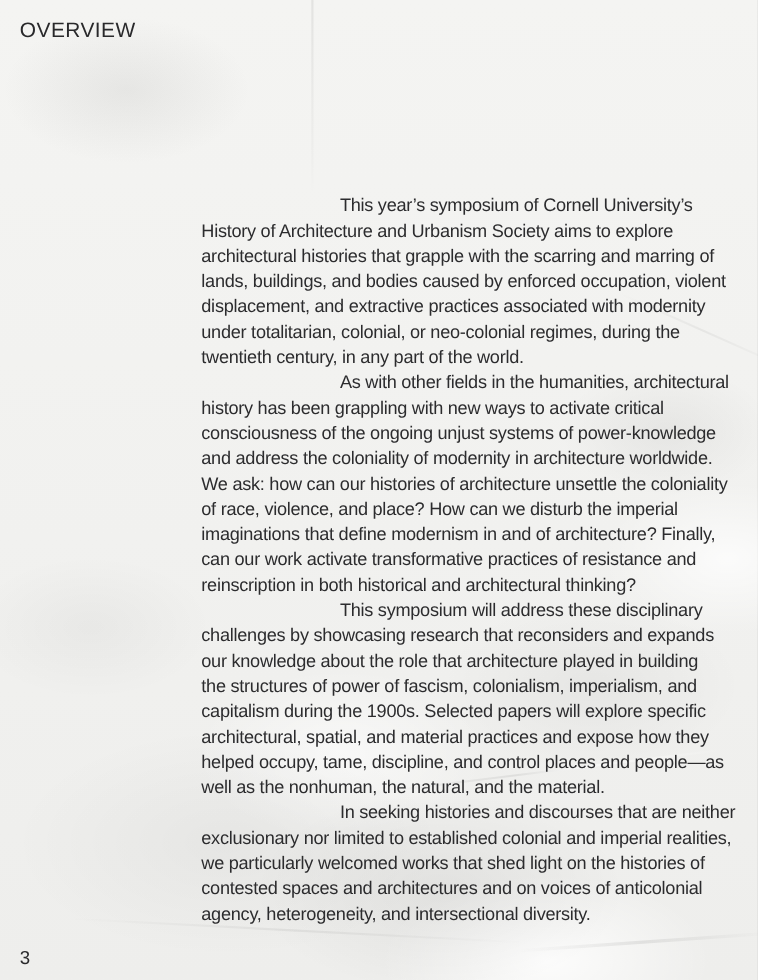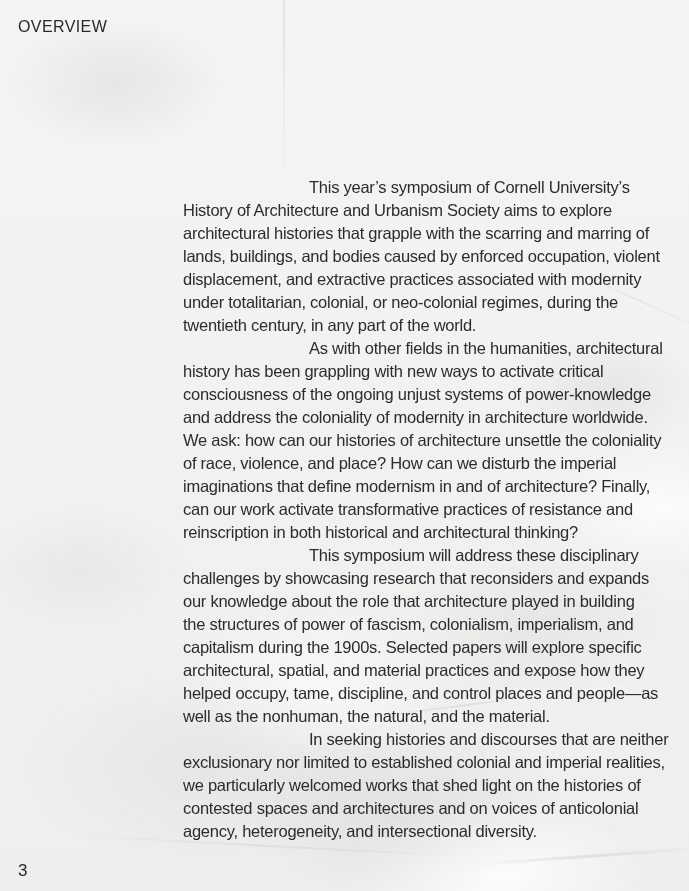--- a/index.html
+++ b/index.html
@@ -50,21 +50,21 @@
     background: linear-gradient(90deg, transparent, rgba(0,0,0,0.08) 50%, transparent);
   }
   .crease-d4 {
     left: 555px; top: 300px; width: 170px; height: 2px;
     transform: rotate(24deg);
     background: linear-gradient(90deg, transparent, rgba(0,0,0,0.05) 50%, transparent);
   }
   .header-label {
     position: absolute;
     left: 18px; top: 18px;
-    font-size: 16px;
+    font-size: 19px;
     letter-spacing: 0.4px;
     color: #29292b;
   }
   .body-text {
     position: absolute;
     left: 183px; top: 176px;
     width: 545px;
     font-size: 16.5px;
     line-height: 23px;
     letter-spacing: -0.25px;

